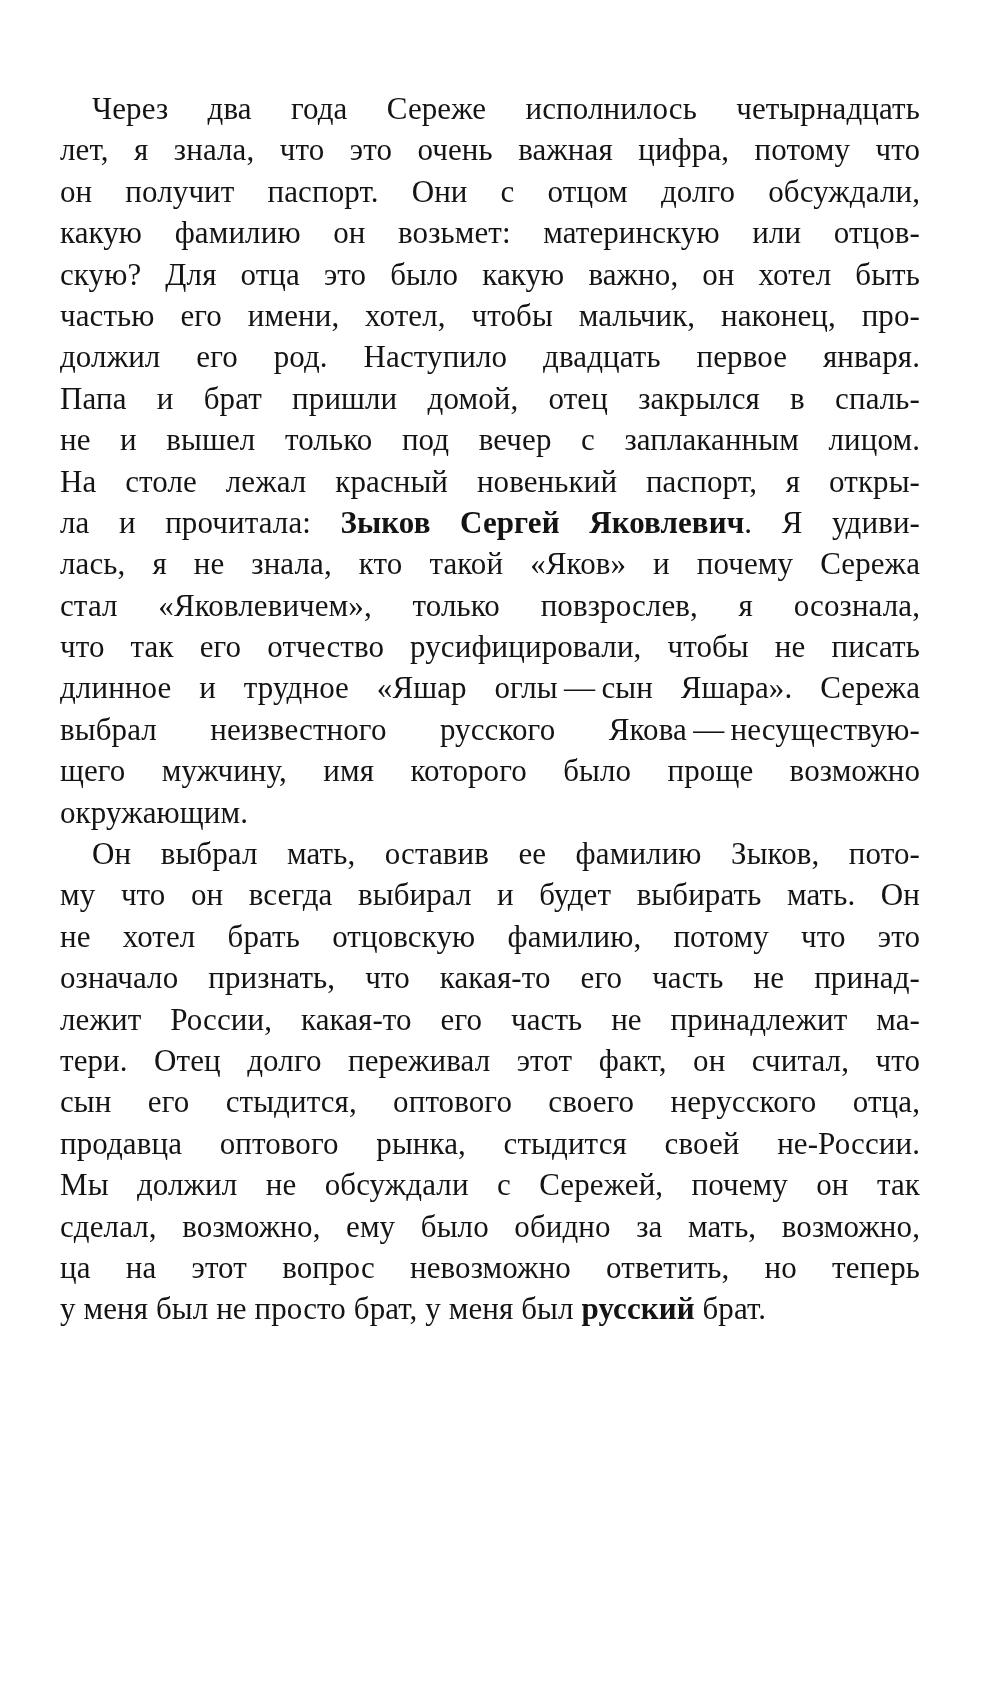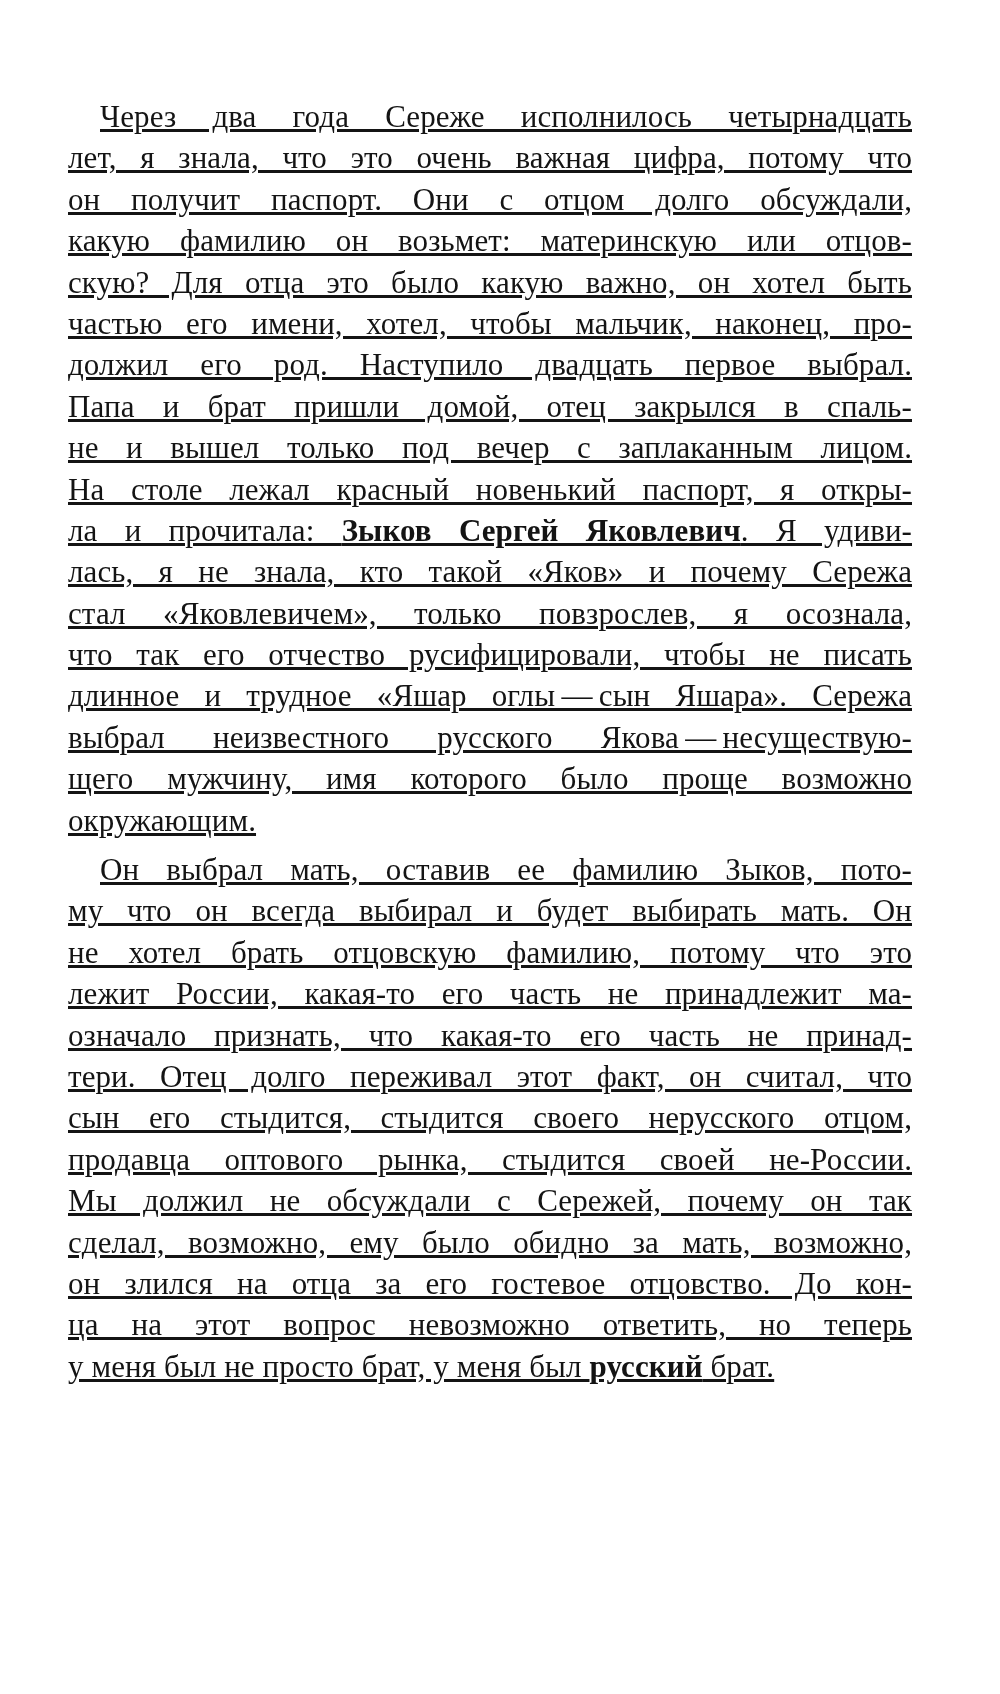--- a/index.html
+++ b/index.html
@@ -22,23 +22,22 @@
     font-family: "Liberation Serif", serif;
     color: var(--fg, #141414);
   }
   .text-block {
     position: absolute;
     left: 60px;
     top: 88px;
     width: 860px;
   }
   .paragraph {
-    margin: 8px;
+    margin: 0;
     padding: 0;
-    text-decoration: underline;
   }
   .line {
     font-size: 31px;
     line-height: 41.4px;
     height: 41.4px;
     overflow: hidden;
     text-align: justify;
     text-align-last: justify;
     letter-spacing: 0.1px;
     white-space: normal;
@@ -58,42 +57,41 @@
 
 <div class="page">
   <div class="text-block" id="text-block">
       <div class="paragraph">
         <div class="line indent"><span class="seg">Через два года Сереже исполнилось четырнадцать</span></div>
         <div class="line"><span class="seg">лет, я знала, что это очень важная цифра, потому что</span></div>
         <div class="line"><span class="seg">он получит паспорт. Они с отцом долго обсуждали,</span></div>
         <div class="line"><span class="seg">какую фамилию он возьмет: материнскую или отцов-</span></div>
         <div class="line"><span class="seg">скую? Для отца это было какую важно, он хотел быть</span></div>
         <div class="line"><span class="seg">частью его имени, хотел, чтобы мальчик, наконец, про-</span></div>
-        <div class="line"><span class="seg">должил его род. Наступило двадцать первое выбрал.</span></div>
+        <div class="line"><span class="seg">должил его род. Наступило двадцать первое января.</span></div>
         <div class="line"><span class="seg">Папа и брат пришли домой, отец закрылся в спаль-</span></div>
         <div class="line"><span class="seg">не и вышел только под вечер с заплаканным лицом.</span></div>
         <div class="line"><span class="seg">На столе лежал красный новенький паспорт, я откры-</span></div>
         <div class="line"><span class="seg">ла и прочитала: </span><span class="seg bold">Зыков Сергей Яковлевич</span><span class="seg">. Я удиви-</span></div>
         <div class="line"><span class="seg">лась, я не знала, кто такой «Яков» и почему Сережа</span></div>
         <div class="line"><span class="seg">стал «Яковлевичем», только повзрослев, я осознала,</span></div>
         <div class="line"><span class="seg">что так его отчество русифицировали, чтобы не писать</span></div>
         <div class="line"><span class="seg">длинное и трудное «Яшар оглы — сын Яшара». Сережа</span></div>
         <div class="line"><span class="seg">выбрал неизвестного русского Якова — несуществую-</span></div>
         <div class="line"><span class="seg">щего мужчину, имя которого было проще возможно</span></div>
         <div class="line no-justify"><span class="seg">окружающим.</span></div>
       </div>
       <div class="paragraph">
         <div class="line indent"><span class="seg">Он выбрал мать, оставив ее фамилию Зыков, пото-</span></div>
         <div class="line"><span class="seg">му что он всегда выбирал и будет выбирать мать. Он</span></div>
         <div class="line"><span class="seg">не хотел брать отцовскую фамилию, потому что это</span></div>
+        <div class="line"><span class="seg">означало признать, что какая-то его часть не принад-</span></div>
         <div class="line"><span class="seg">лежит России, какая-то его часть не принадлежит ма-</span></div>
-        <div class="line"><span class="seg">означало признать, что какая-то его часть не принад-</span></div>
         <div class="line"><span class="seg">тери. Отец долго переживал этот факт, он считал, что</span></div>
-        <div class="line"><span class="seg">сын его стыдится, стыдится своего нерусского отцом,</span></div>
+        <div class="line"><span class="seg">сын его стыдится, оптового своего нерусского отца,</span></div>
         <div class="line"><span class="seg">продавца оптового рынка, стыдится своей не-России.</span></div>
         <div class="line"><span class="seg">Мы должил не обсуждали с Сережей, почему он так</span></div>
         <div class="line"><span class="seg">сделал, возможно, ему было обидно за мать, возможно,</span></div>
-        <div class="line"><span class="seg">он злился на отца за его гостевое отцовство. До кон-</span></div>
         <div class="line"><span class="seg">ца на этот вопрос невозможно ответить, но теперь</span></div>
         <div class="line no-justify"><span class="seg">у меня был не просто брат, у меня был </span><span class="seg bold">русский</span><span class="seg"> брат.</span></div>
       </div>
     </div>
 </div>
 
 </body></html>

